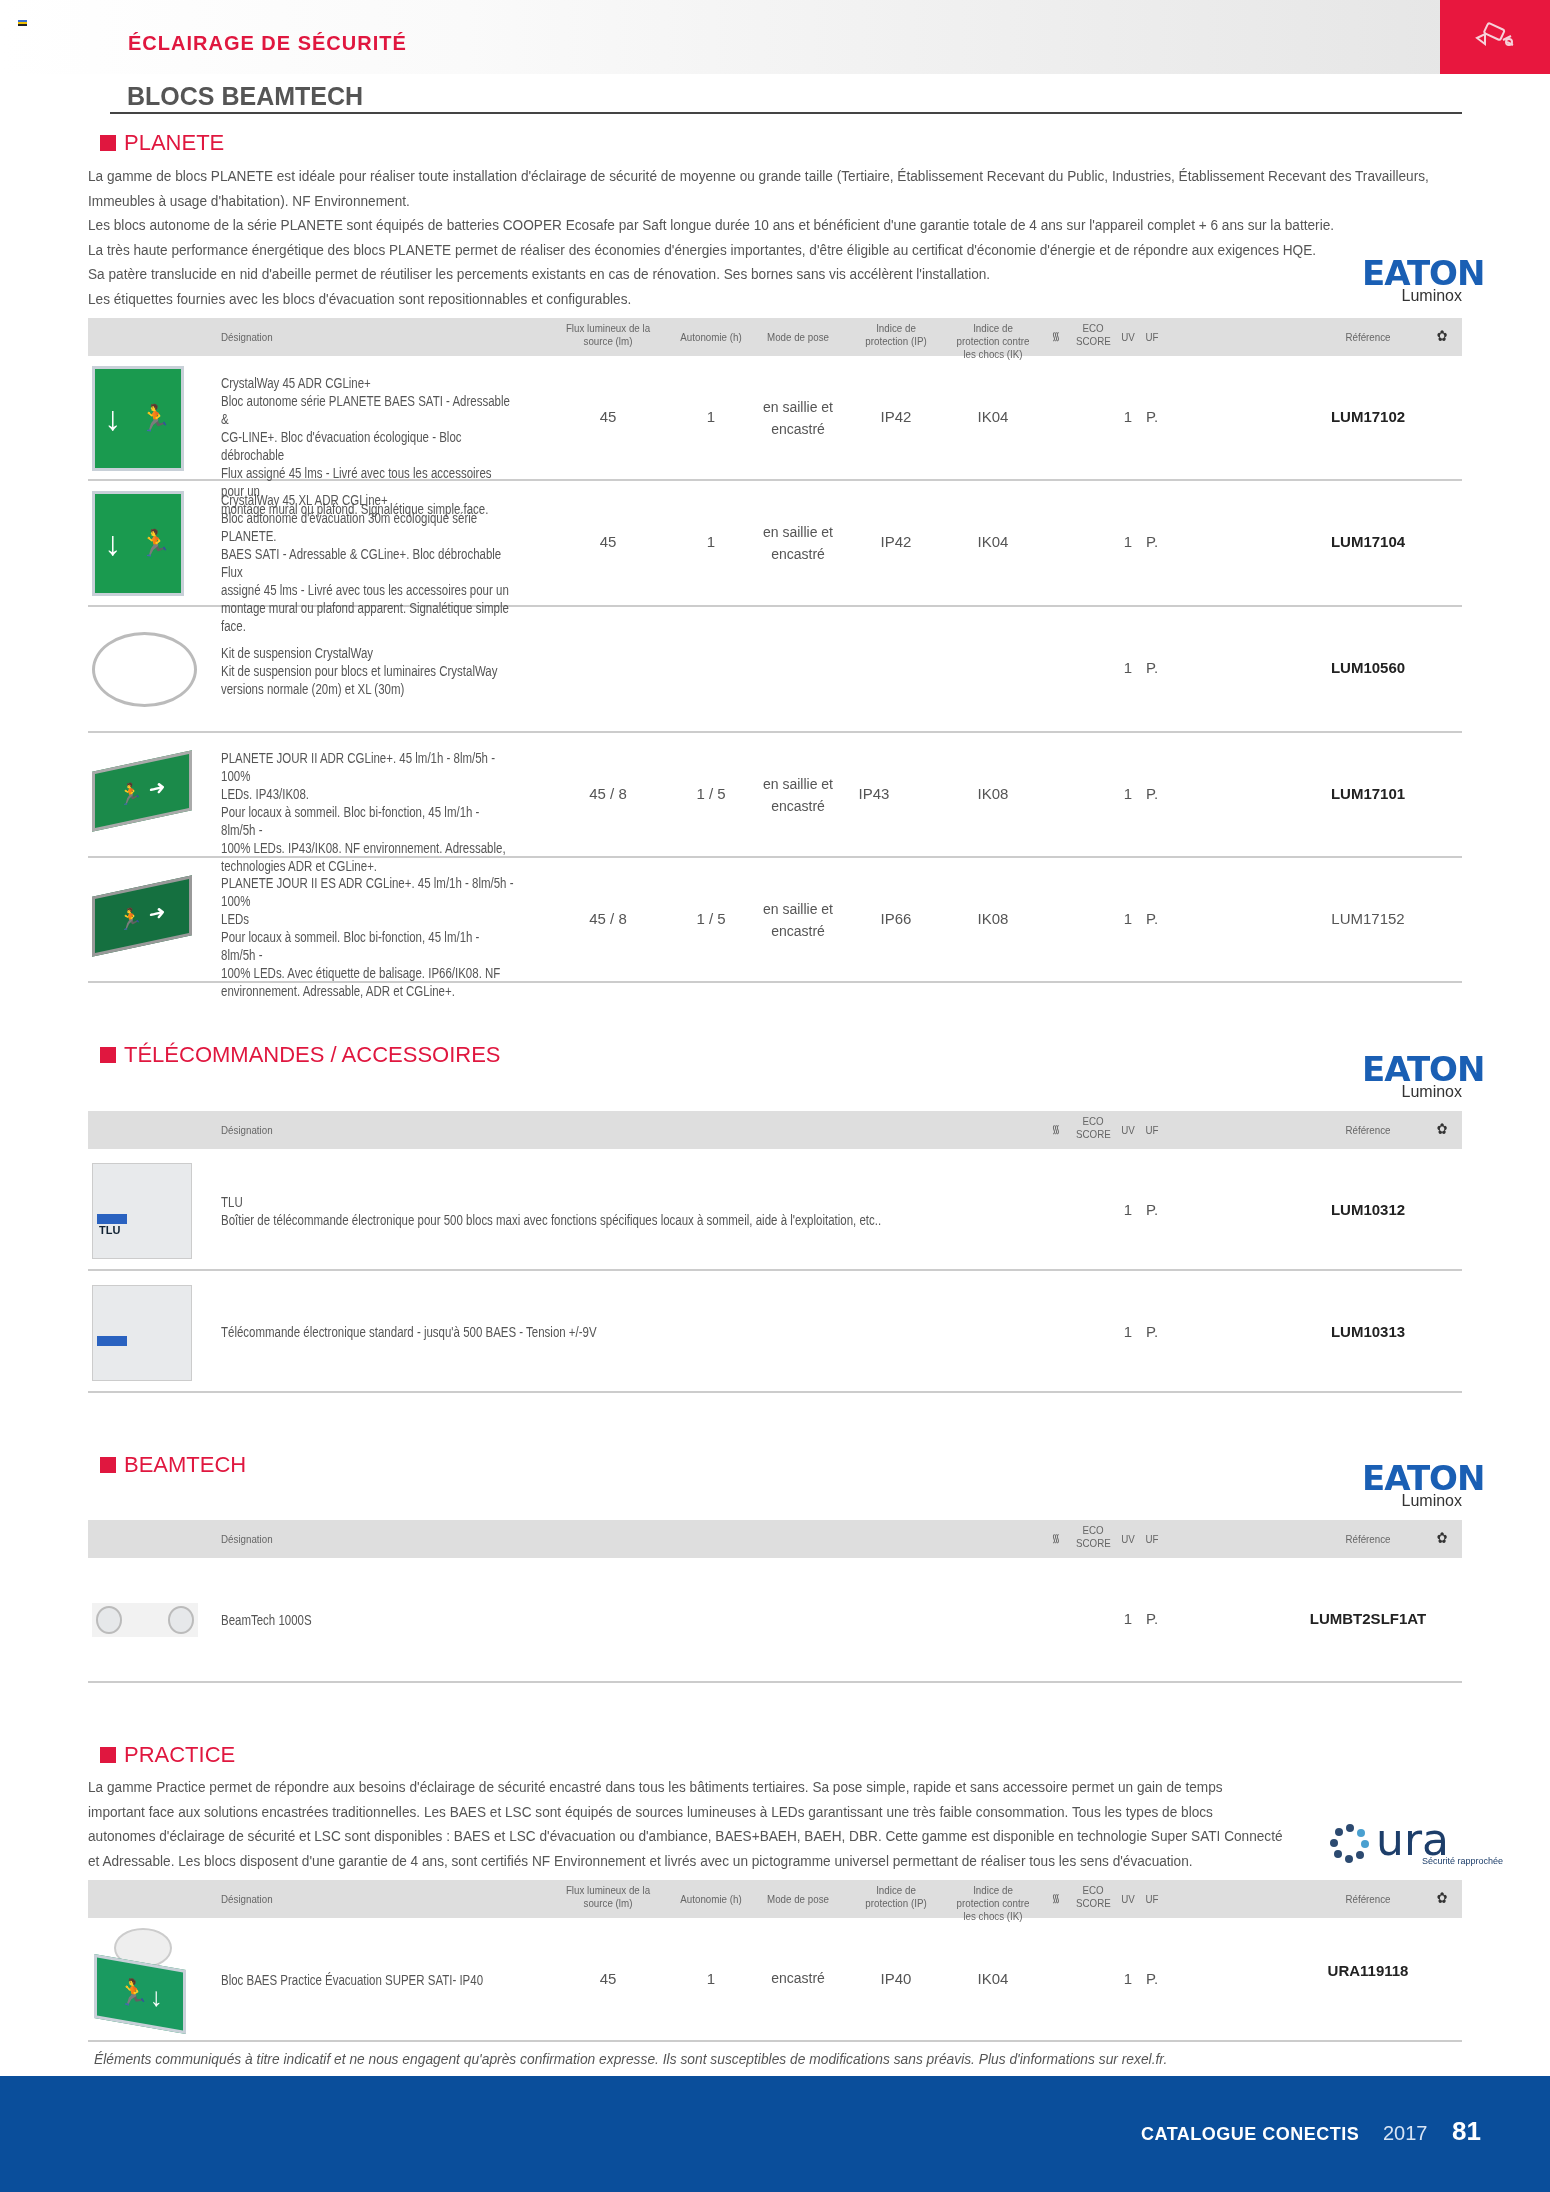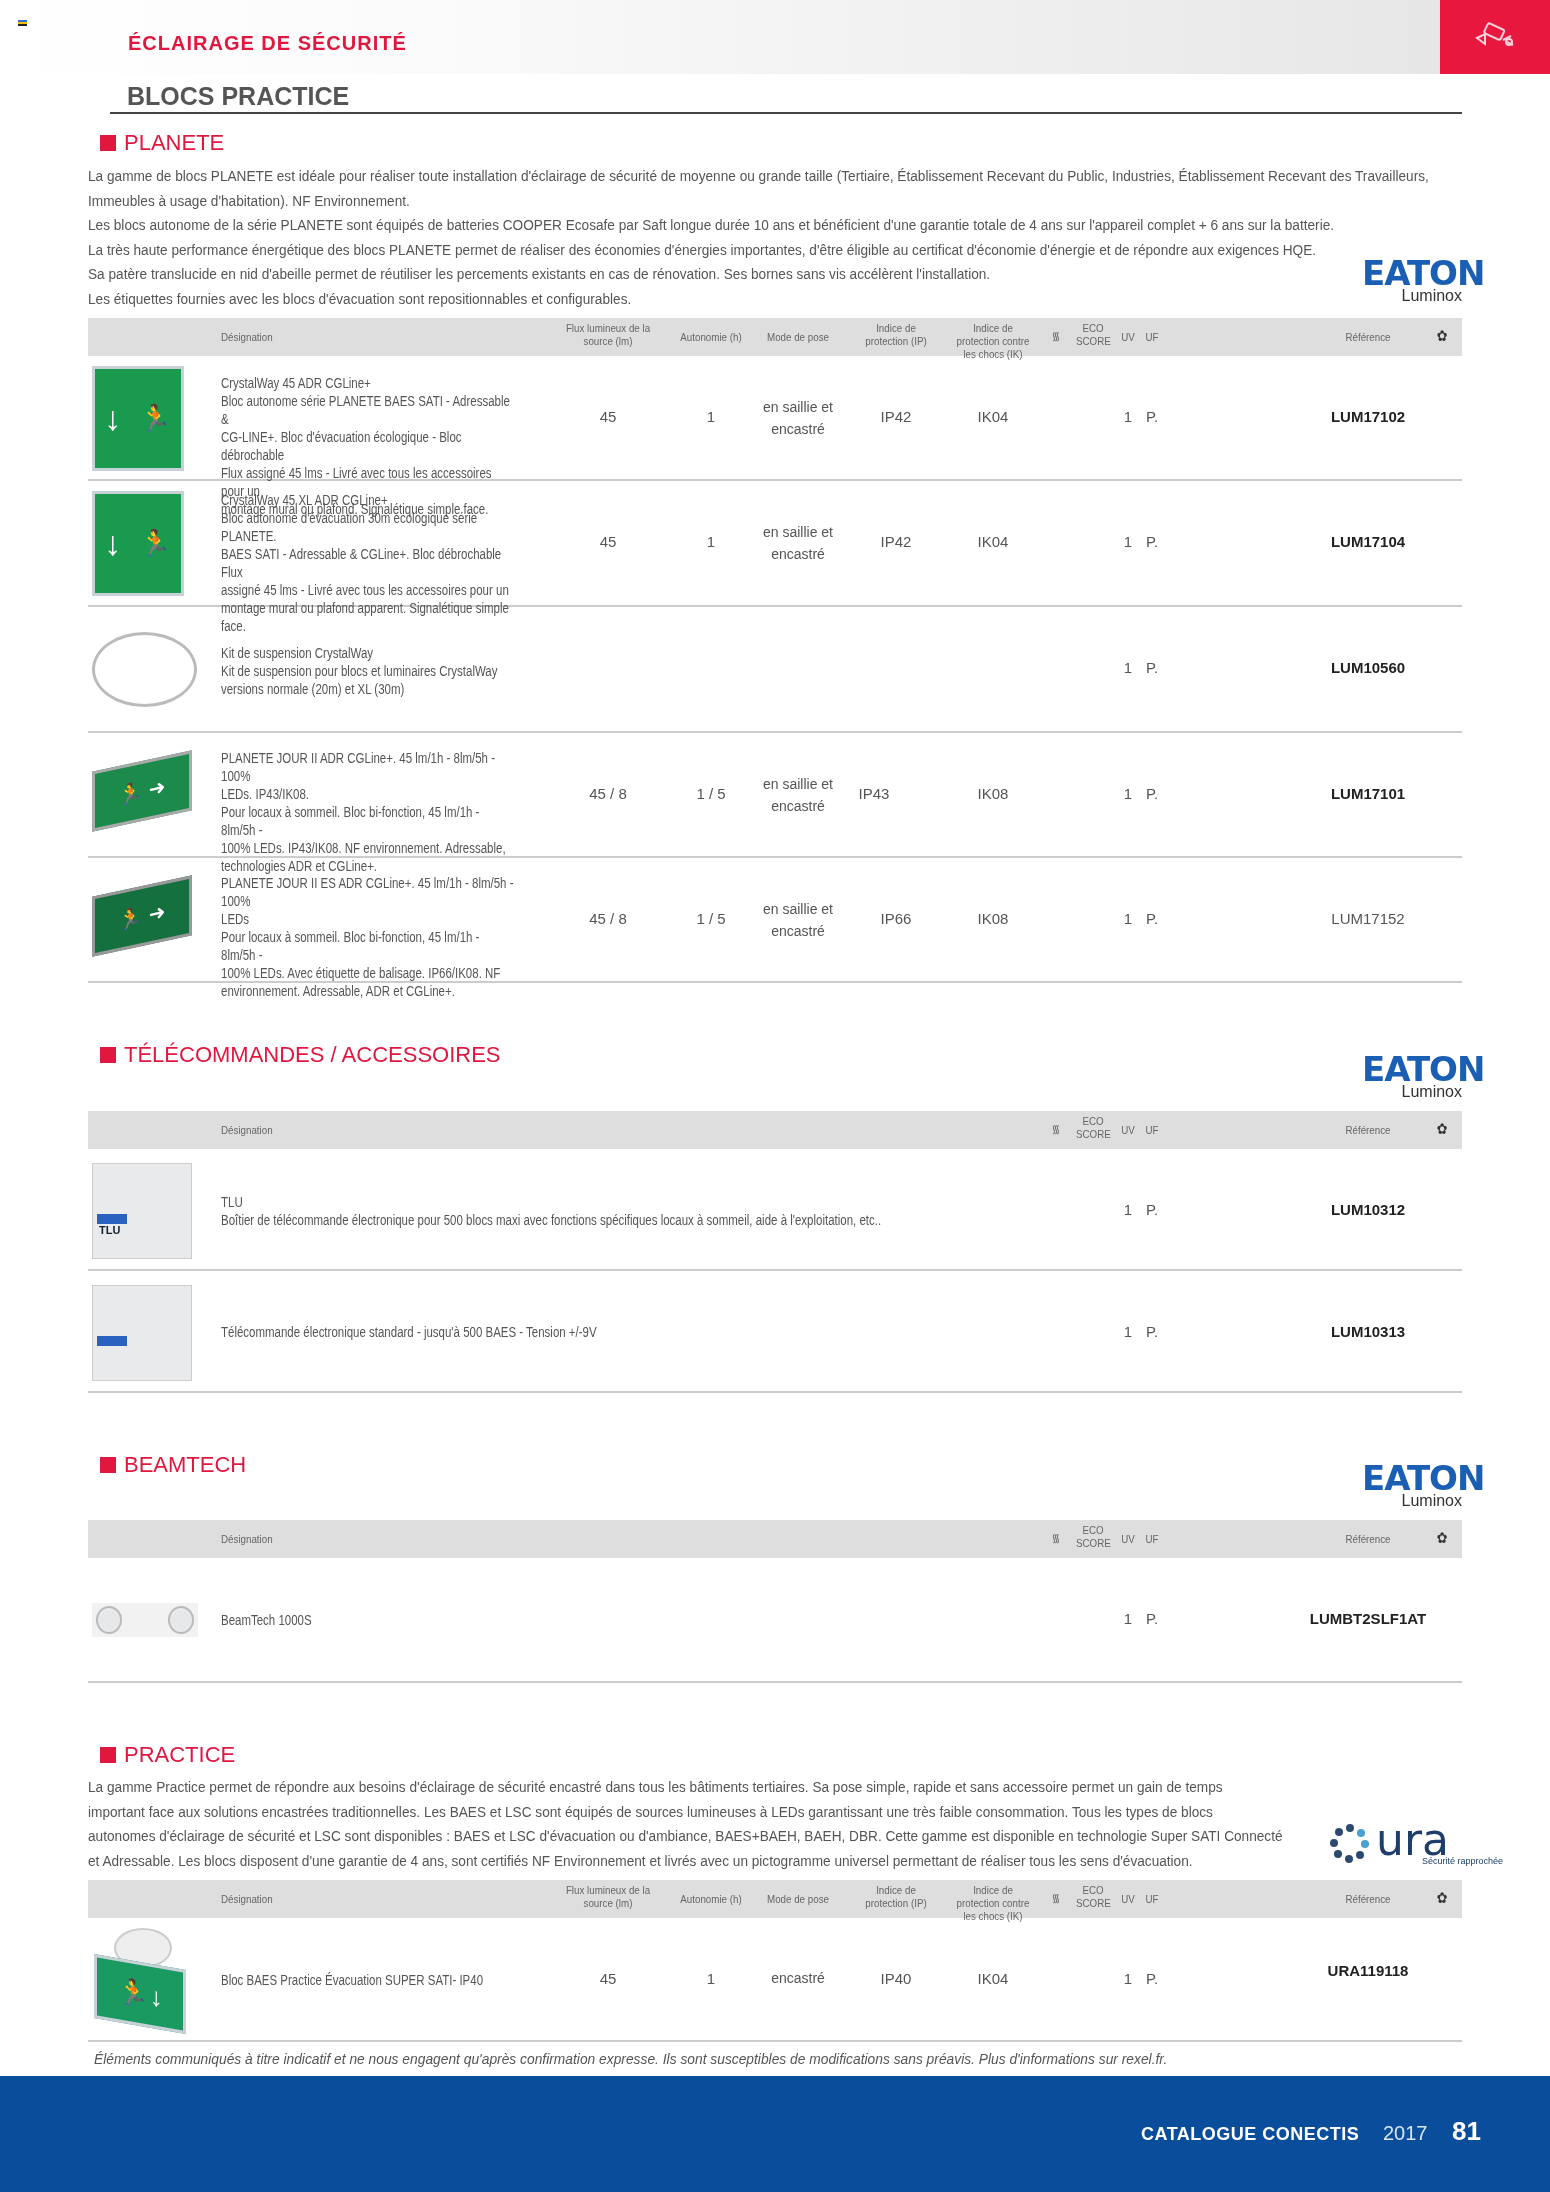--- a/index.html
+++ b/index.html
@@ -40,21 +40,21 @@
 <div class="mark"></div>
 <div class="corner">
   <svg width="44" height="30" viewBox="0 0 44 30" fill="none" stroke="#f6d2da" stroke-width="2">
     <rect x="12" y="4" width="18" height="11" rx="2" transform="rotate(25 21 10)"></rect>
     <path d="M4 16 L12 12 L12 22 Z"></path>
     <path d="M30 18 L38 14 M34 20 L40 23"></path>
     <circle cx="36" cy="20" r="3"></circle>
   </svg>
 </div>
 <div class="main-title">ÉCLAIRAGE DE SÉCURITÉ</div>
-<div class="sub-title">BLOCS PRACTICE</div>
+<div class="sub-title">BLOCS BEAMTECH</div>
 <div class="sub-rule"></div>
 
 <div class="sec-title" style="top:130px">
     <span class="sq"></span>
     <span>PLANETE</span>
   </div>
 <div class="para" style="top:164px">
   <div>La gamme de blocs PLANETE est idéale pour réaliser toute installation d'éclairage de sécurité de moyenne ou grande taille (Tertiaire, Établissement Recevant du Public, Industries, Établissement Recevant des Travailleurs,</div>
   <div>Immeubles à usage d'habitation). NF Environnement.</div>
   <div>Les blocs autonome de la série PLANETE sont équipés de batteries COOPER Ecosafe par Saft longue durée 10 ans et bénéficient d'une garantie totale de 4 ans sur l'appareil complet + 6 ans sur la batterie.</div>

